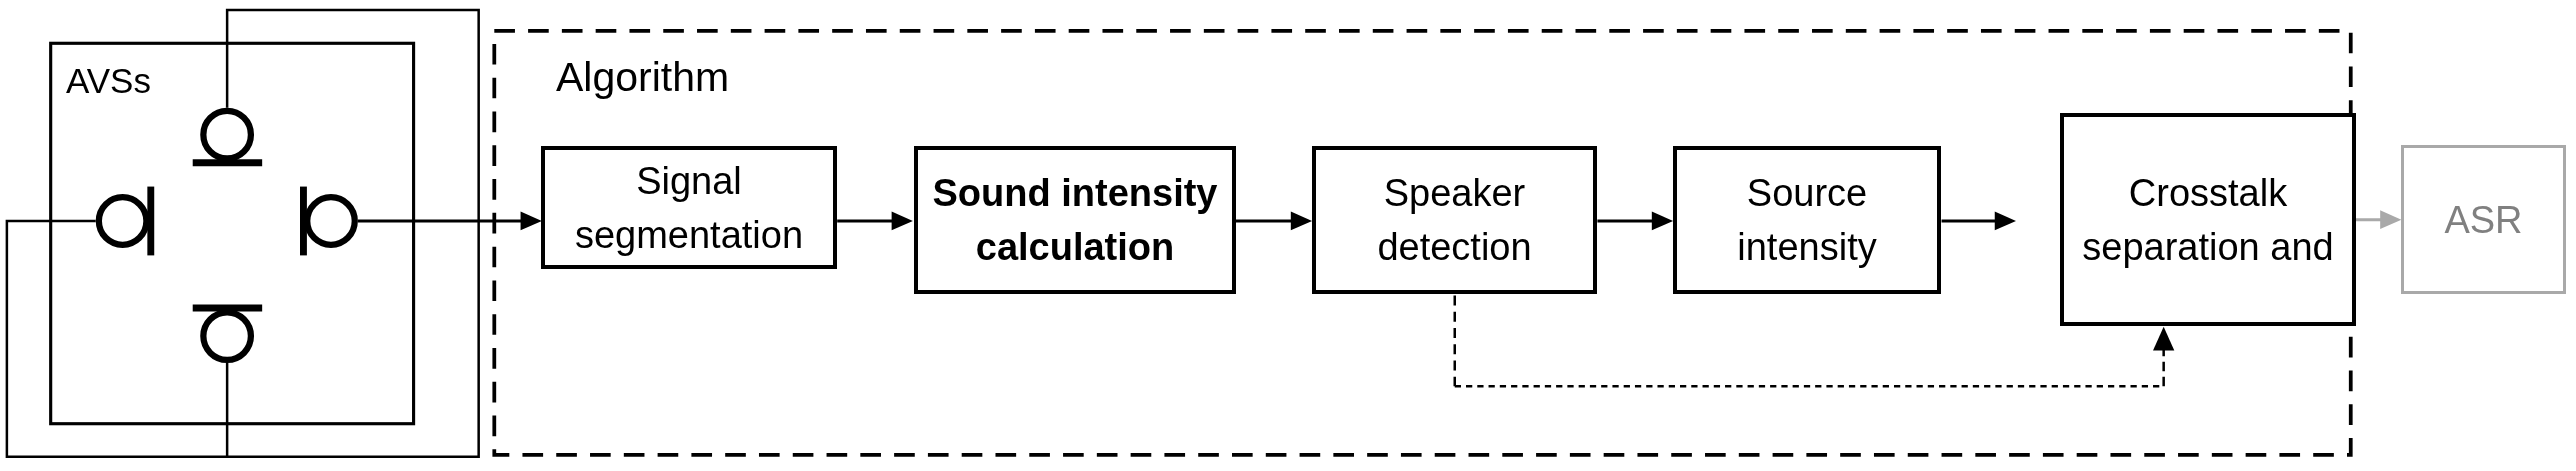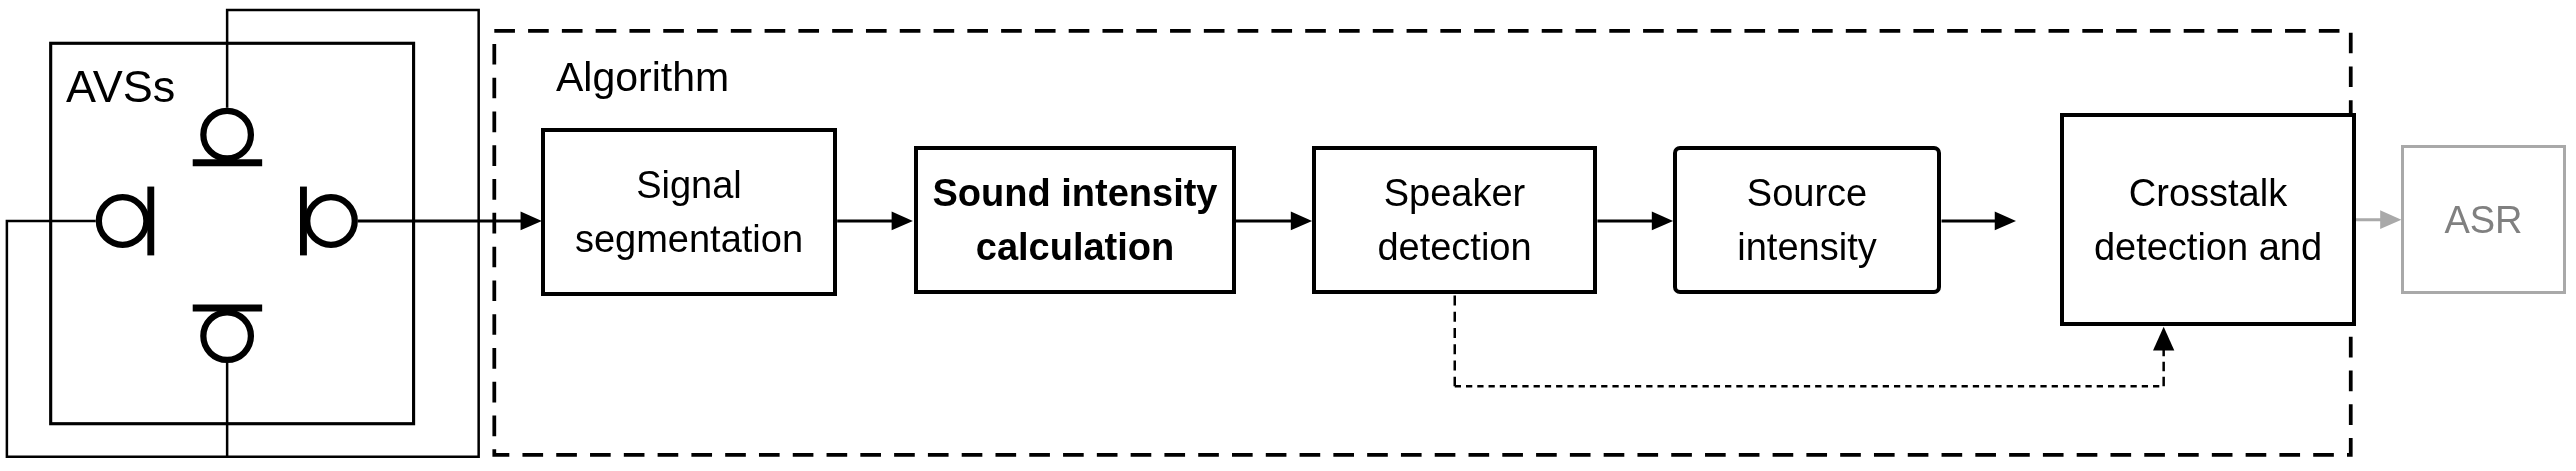--- a/index.html
+++ b/index.html
@@ -20,33 +20,33 @@
     position:absolute;
     box-sizing:border-box;
     border:4.4px solid var(--ink);
     background:#ffffff;
     display:flex;flex-direction:column;
     align-items:center;justify-content:center;
     text-align:center;
     font-size:38px;line-height:54px;color:var(--ink);
     white-space:nowrap;
   }
-  .box-signal      {left:541px;  top:128px; width:296px; height:168px;}
+  .box-signal      {left:541px;  top:146px; width:296px; height:123px;}
   .box-intensity   {left:914px; top:146px; width:322px; height:148px;font-weight:bold;}
   .box-speaker     {left:1312px; top:146px; width:285px; height:148px;}
-  .box-source      {left:1673px; top:146px; width:268px; height:148px;border-radius:7px;}
+  .box-source      {left:1673px; top:146px; width:268px; height:148px;}
   .box-crosstalk   {left:2016px; top:113px; width:296px; height:213px;margin-left:44px;}
   .box-asr{
     left:2401px; top:145px; width:165px; height:149px;
     border:3.8px solid var(--asr-border);
     color:var(--asr-text);
   }
   .avs-label{
     position:absolute;left:66px;top:61px;
-    font-size:45px;color:var(--ink);
+    font-size:35px;color:var(--ink);
   }
   .algorithm-label{
     position:absolute;left:508px;top:54px;
     font-size:41px;color:var(--ink);margin-left:48px;
   }
   .thin-wire{stroke:var(--ink);stroke-width:4;fill:none;}
   .thick-rect{stroke:var(--ink);stroke-width:5;fill:none;}
   .dash-rect{stroke:var(--ink);stroke-width:6;fill:none;stroke-dasharray:33 21;}
   .mic-circle{stroke:var(--ink);stroke-width:10;fill:#ffffff;}
   .mic-bar{stroke:var(--ink);stroke-width:11;fill:none;}
@@ -140,21 +140,21 @@
     <span>detection</span>
   </div>
 
   <div class="flow-box box-source">
     <span>Source</span>
     <span>intensity</span>
   </div>
 
   <div class="flow-box box-crosstalk">
     <span>Crosstalk</span>
-    <span>detection and</span>
+    <span>separation and</span>
   </div>
 
   <div class="flow-box box-asr">
     <span>ASR</span>
   </div>
 
 </div>
 
 
 </body></html>

